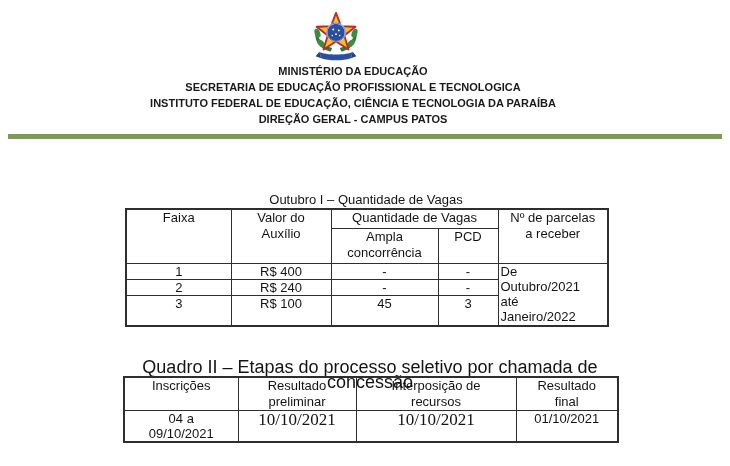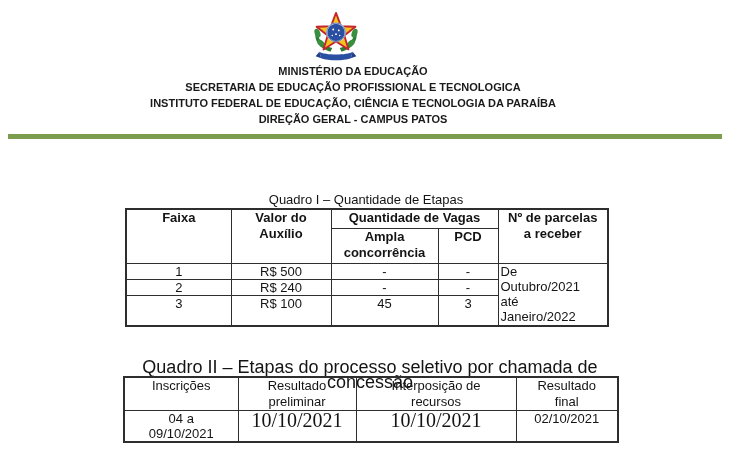--- a/index.html
+++ b/index.html
@@ -20,29 +20,29 @@
   .q2-title{position:absolute;top:360px;left:123px;width:494px;text-align:center;font-size:18px;line-height:15px;}
   
   table{border-collapse:collapse;table-layout:fixed;}
   .q1-table{position:absolute;top:208px;left:125px;border:2px solid #2e2e2e;}
   .q2-table{position:absolute;top:376px;left:123px;border:2px solid #2e2e2e;}
   td,th{
     border:1px solid #2e2e2e;vertical-align:top;text-align:center;
     padding:0 2px;white-space:pre-line;font-size:13px;line-height:15px;
     overflow:hidden;box-sizing:border-box;
   }
-  .q1-table th{font-weight:bold;line-height:16px;}
+  .q1-table th{font-weight:normal;line-height:16px;}
   .q1-table .hdr-top{height:19px;}
   .q1-table .hdr-sub{height:35px;}
   .q1-table .r1,.q1-table .r2{height:15px;}
   .q1-table .r3{height:31px;}
   .parcelas-cell{text-align:left;}
   .q2-table th{font-weight:normal;line-height:16px;height:32px;}
   .q2-table td{height:30px;margin-left:17px;}
-  .serif-date{font-family:"Liberation Serif", serif;font-size:20px;line-height:18px;}
+  .serif-date{font-family:"Liberation Serif", serif;font-size:17px;line-height:18px;}
 </style>
 </head>
 <body>
 
 <div class="page">
 
   <div class="crest">
     <svg width="56" height="50" viewBox="0 0 60 54">
 
       <path d="M8,22 C6,32 12,41 24,44 L26,40 C16,38 10,31 11,23 Z" fill="#2d7a35"></path>
@@ -70,21 +70,21 @@
 
   <div class="header-text">
     <div>MINISTÉRIO DA EDUCAÇÃO</div>
     <div>SECRETARIA DE EDUCAÇÃO PROFISSIONAL E TECNOLOGICA</div>
     <div>INSTITUTO FEDERAL DE EDUCAÇÃO, CIÊNCIA E TECNOLOGIA DA PARAÍBA</div>
     <div>DIREÇÃO GERAL - CAMPUS PATOS</div>
   </div>
 
   <div class="rule"></div>
 
-  <div class="q1-title">Quadro I – Quantidade de Etapas</div>
+  <div class="q1-title">Outubro I – Quantidade de Vagas</div>
 
   <table class="q1-table">
     <colgroup>
       <col style="width:105px">
         <col style="width:100px">
         <col style="width:107px">
       <col style="width:60px">
         <col style="width:110px">
     </colgroup>
     <tbody>
@@ -96,21 +96,21 @@
       <th rowspan="2">Nº de parcelas
 a receber</th>
     </tr>
     <tr class="hdr-sub">
       <th>Ampla
 concorrência</th>
       <th>PCD</th>
     </tr>
     <tr class="r1">
       <td>1</td>
-      <td>R$ 500</td>
+      <td>R$ 400</td>
       <td>-</td>
       <td>-</td>
       <td rowspan="3" class="parcelas-cell">De
 Outubro/2021
 até
 Janeiro/2022</td>
     </tr>
     <tr class="r2">
       <td>2</td>
       <td>R$ 240</td>
@@ -143,18 +143,18 @@
       <th>Interposição de
 recursos</th>
       <th>Resultado
 final</th>
     </tr>
     <tr>
       <td>04 a
 09/10/2021</td>
       <td class="serif-date">10/10/2021</td>
       <td class="serif-date">10/10/2021</td>
-      <td>02/10/2021</td>
+      <td>01/10/2021</td>
     </tr>
   </tbody>
     </table>
 
 </div>
 
 </body></html>

